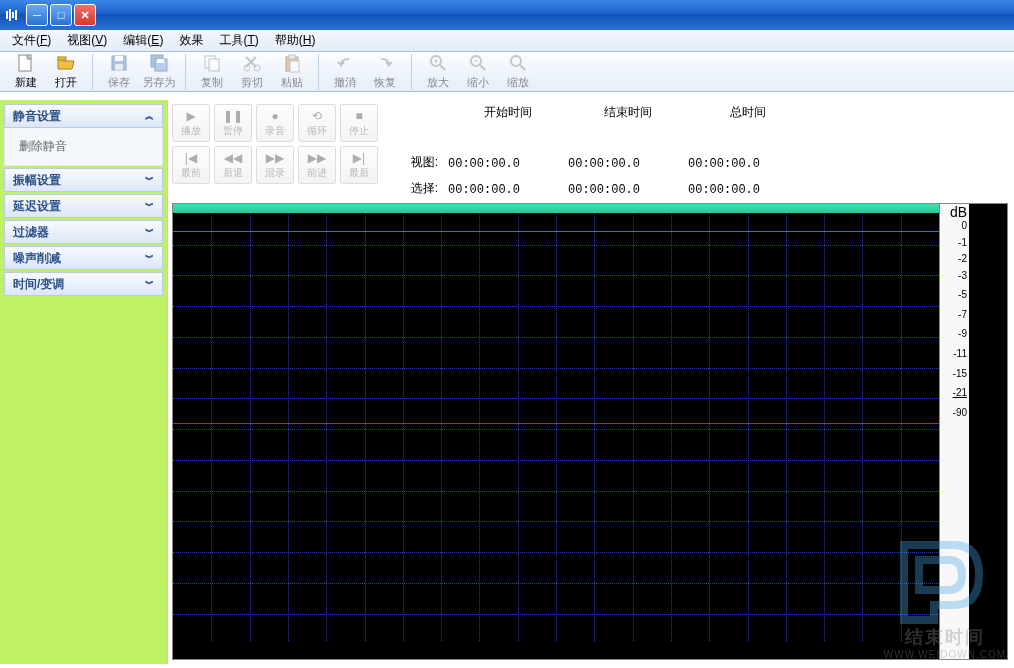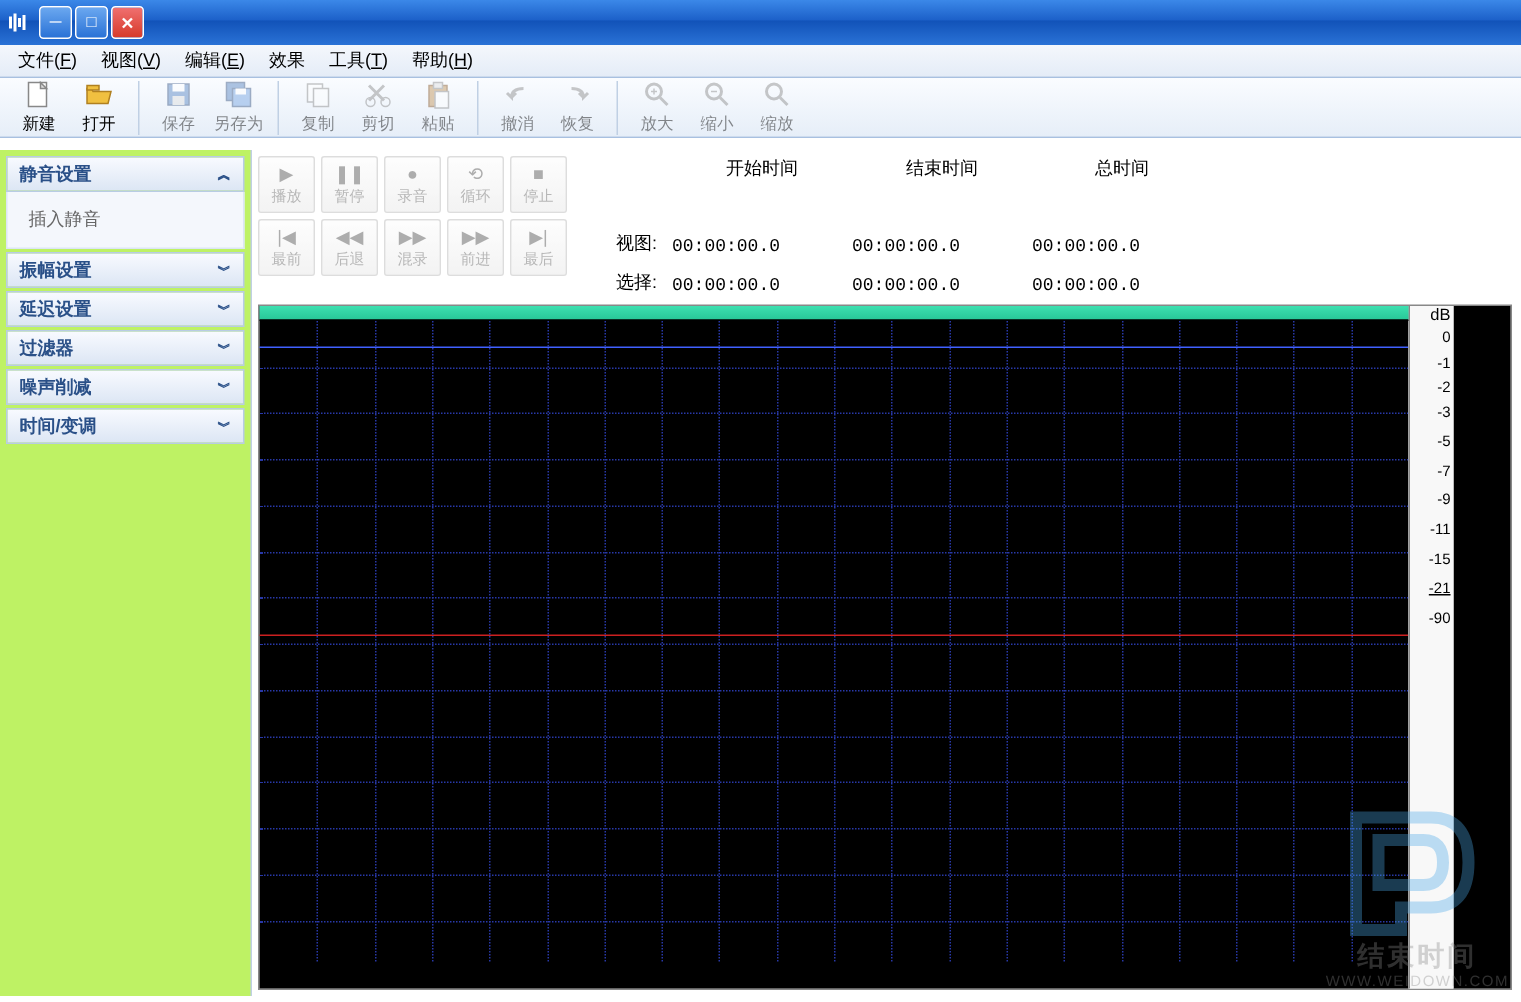--- a/index.html
+++ b/index.html
@@ -65,21 +65,21 @@
 .grid-line-v { position: absolute; top: 0; bottom: 0; width: 0; border-left: 1px dotted #2838a8; }
 .grid-line-h { position: absolute; left: 0; right: 0; height: 0; border-top: 1px dotted #2838a8; }
 .blue-line { position: absolute; left: 0; right: 0; height: 0; border-top: 1px solid #4060ff; }
 .red-line { position: absolute; left: 0; right: 0; height: 0; border-top: 1px solid #cc2020; }
 .time-axis { position: absolute; bottom: 0; left: 0; right: 0; height: 18px; background: #f8f8f8; border-top: 1px solid #888; font-size: 10px; display: flex; }
 .time-axis .tick { position: absolute; bottom: 2px; font-size: 10px; }
 .time-axis .unit { position: absolute; left: 4px; bottom: 2px; }
 
 
 .db-scale { width: 30px; background: #f8f8f8; border-left: 1px solid #888; position: relative; font-size: 10px; }
-.db-scale .db-label { position: absolute; right: 0; top: 0; font-size: 11px; padding-right: 2px; }
+.db-scale .db-label { position: absolute; right: 0; top: 0; font-size: 14px; padding-right: 2px; }
 .db-scale .db-tick { position: absolute; right: 2px; font-size: 10px; text-align: right; width: 26px; }
 
 
 .level-meter { width: 38px; background: #000; }
 
 
 .watermark { position: absolute; right: 8px; bottom: 8px; opacity: 0.35; pointer-events: none; text-align: center; }
 .watermark svg { display: block; }
 .watermark .wm-text { font-size: 18px; color: #888; font-weight: bold; letter-spacing: 2px; }
 .watermark .wm-url { font-size: 10px; color: #888; letter-spacing: 1px; }
@@ -233,21 +233,21 @@
 
 <div class="main">
 
   <div class="sidebar" id="sidebar">
       <div class="side-panel">
         <div class="side-header">
           <span>静音设置</span>
           <span class="chev">︽</span>
         </div>
         <div class="side-body">
-          <div class="side-item">插入静音</div>
+          <div class="side-item">删除静音</div>
         </div>
       </div>
       <div class="side-panel">
         <div class="side-header">
           <span>振幅设置</span>
           <span class="chev">︾</span>
         </div>
       </div>
       <div class="side-panel">
         <div class="side-header">

